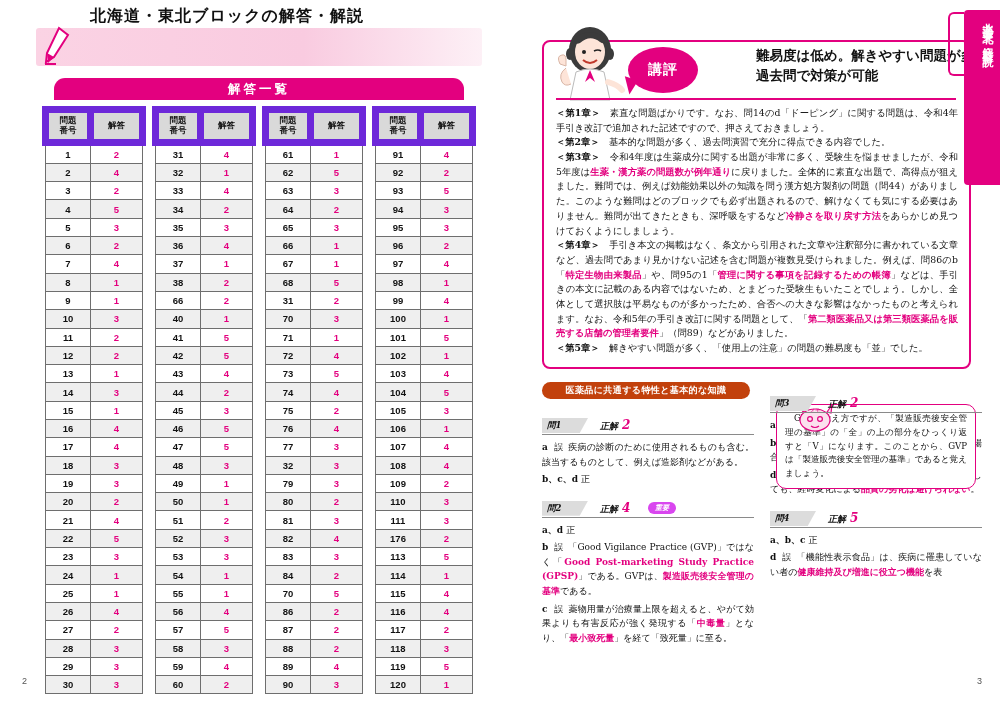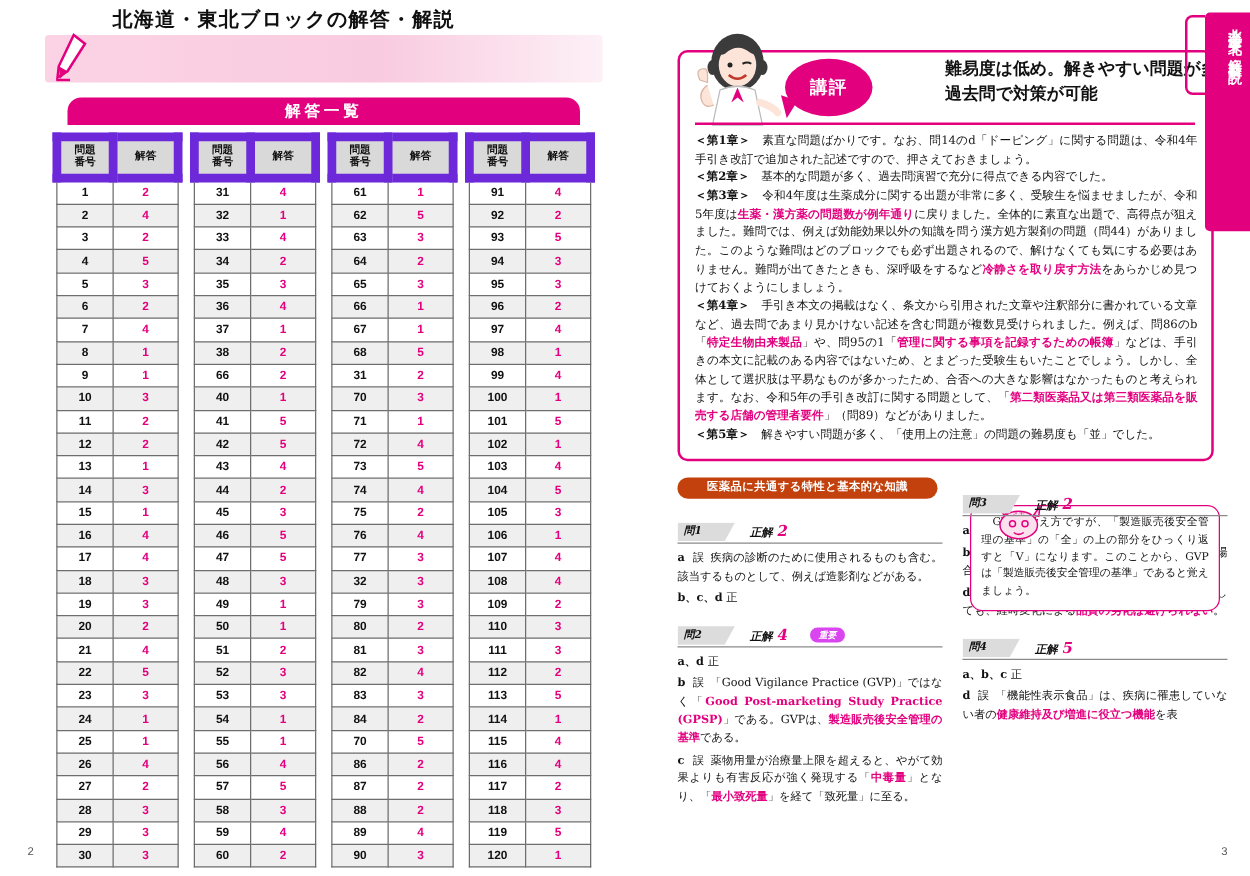--- a/index.html
+++ b/index.html
@@ -659,21 +659,21 @@
             </tr>
             <tr>
               <td class="num">110</td>
               <td class="ans">3</td>
             </tr>
             <tr>
               <td class="num">111</td>
               <td class="ans">3</td>
             </tr>
             <tr>
-              <td class="num">112</td>
+              <td class="num">176</td>
               <td class="ans">2</td>
             </tr>
             <tr>
               <td class="num">113</td>
               <td class="ans">5</td>
             </tr>
             <tr>
               <td class="num">114</td>
               <td class="ans">1</td>
             </tr>

